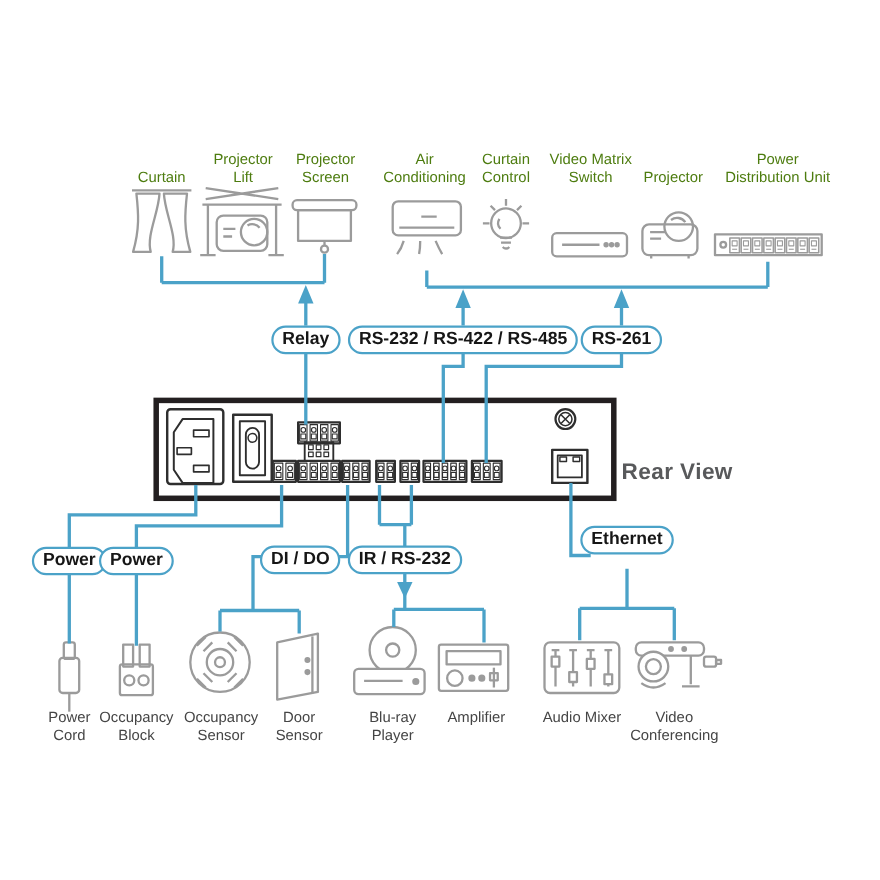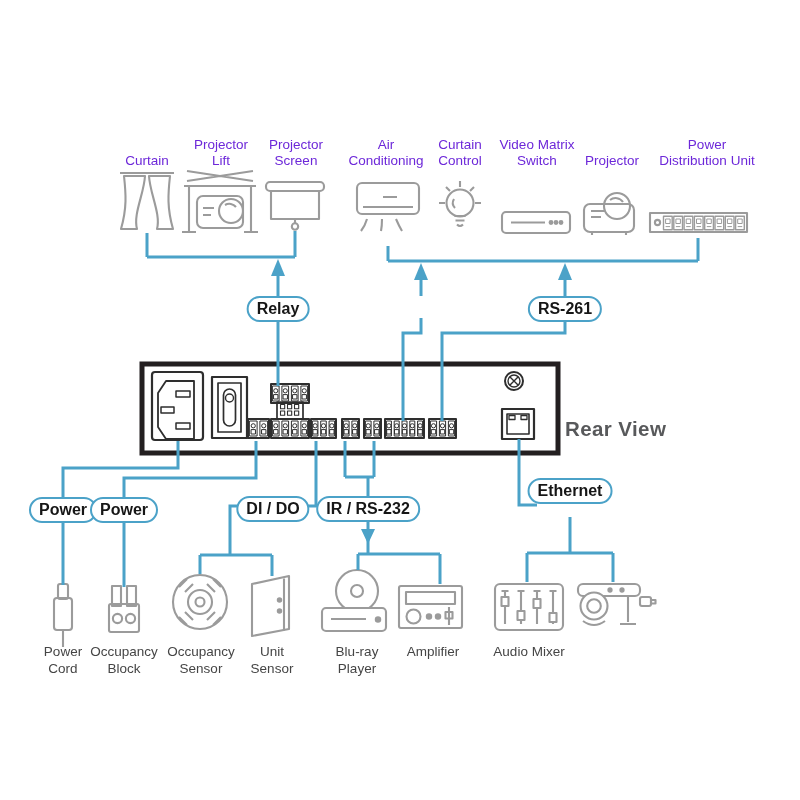--- a/index.html
+++ b/index.html
@@ -1,20 +1,20 @@
 <!DOCTYPE html>
 <html><head>
 <meta charset="utf-8">
 <style>
   html,body{margin:0;padding:0;background:#fff;}
   body{width:800px;height:800px;position:relative;font-family:"Liberation Sans",sans-serif;overflow:hidden;}
   .stage{position:absolute;inset:0;width:800px;height:800px;}
   svg.layer{position:absolute;left:0;top:0;}
   .lblT{position:absolute;transform:translateX(-50%);bottom:630px;text-align:center;
-        font-size:13.5px;color:#6d28d9;line-height:1.24;}
+        font-size:13.5px;color:#4d7c0f;line-height:1.24;}
   .lblT div,.lblB div{white-space:nowrap;}
   .lblB{position:absolute;transform:translateX(-50%);top:644px;text-align:center;
         font-size:13.5px;color:#454545;line-height:1.24;}
   .pill{position:absolute;transform:translateX(-50%);background:#fff;border:2.5px solid #4ba2c8;
         border-radius:14px;padding:2px 8px;font-size:16px;font-weight:bold;color:#161616;
         white-space:nowrap;}
   .rearview{position:absolute;left:565px;top:396px;font-size:20.5px;font-weight:bold;
         color:#58595b;letter-spacing:.4px;margin-top:21px;}
 </style>
 </head>
@@ -355,37 +355,42 @@
     </div>
 <div class="lblB" style="left:124px">
       <div>Occupancy</div>
       <div>Block</div>
     </div>
 <div class="lblB" style="left:201px">
       <div>Occupancy</div>
       <div>Sensor</div>
     </div>
 <div class="lblB" style="left:272px">
-      <div>Unit</div>
+      <div>Door</div>
       <div>Sensor</div>
     </div>
 <div class="lblB" style="left:357px">
       <div>Blu-ray</div>
       <div>Player</div>
     </div>
 <div class="lblB" style="left:433px">
       <div>Amplifier</div>
       <div></div>
     </div>
 <div class="lblB" style="left:529px">
       <div>Audio Mixer</div>
       <div></div>
     </div>
+<div class="lblB" style="left:613px">
+      <div>Video</div>
+      <div>Conferencing</div>
+    </div>
 
 <div class="pill" style="left:278px;top:296px">Relay</div>
+<div class="pill" style="left:421px;top:296px">RS-232 / RS-422 / RS-485</div>
 <div class="pill" style="left:565px;top:296px">RS-261</div>
 <div class="pill" style="left:63px;top:497px">Power</div>
 <div class="pill" style="left:124px;top:497px">Power</div>
 <div class="pill" style="left:273px;top:496px">DI / DO</div>
 <div class="pill" style="left:368px;top:496px">IR / RS-232</div>
 <div class="pill" style="left:570px;top:478px">Ethernet</div>
 
 <div class="rearview">Rear View</div>
 
 </div>

